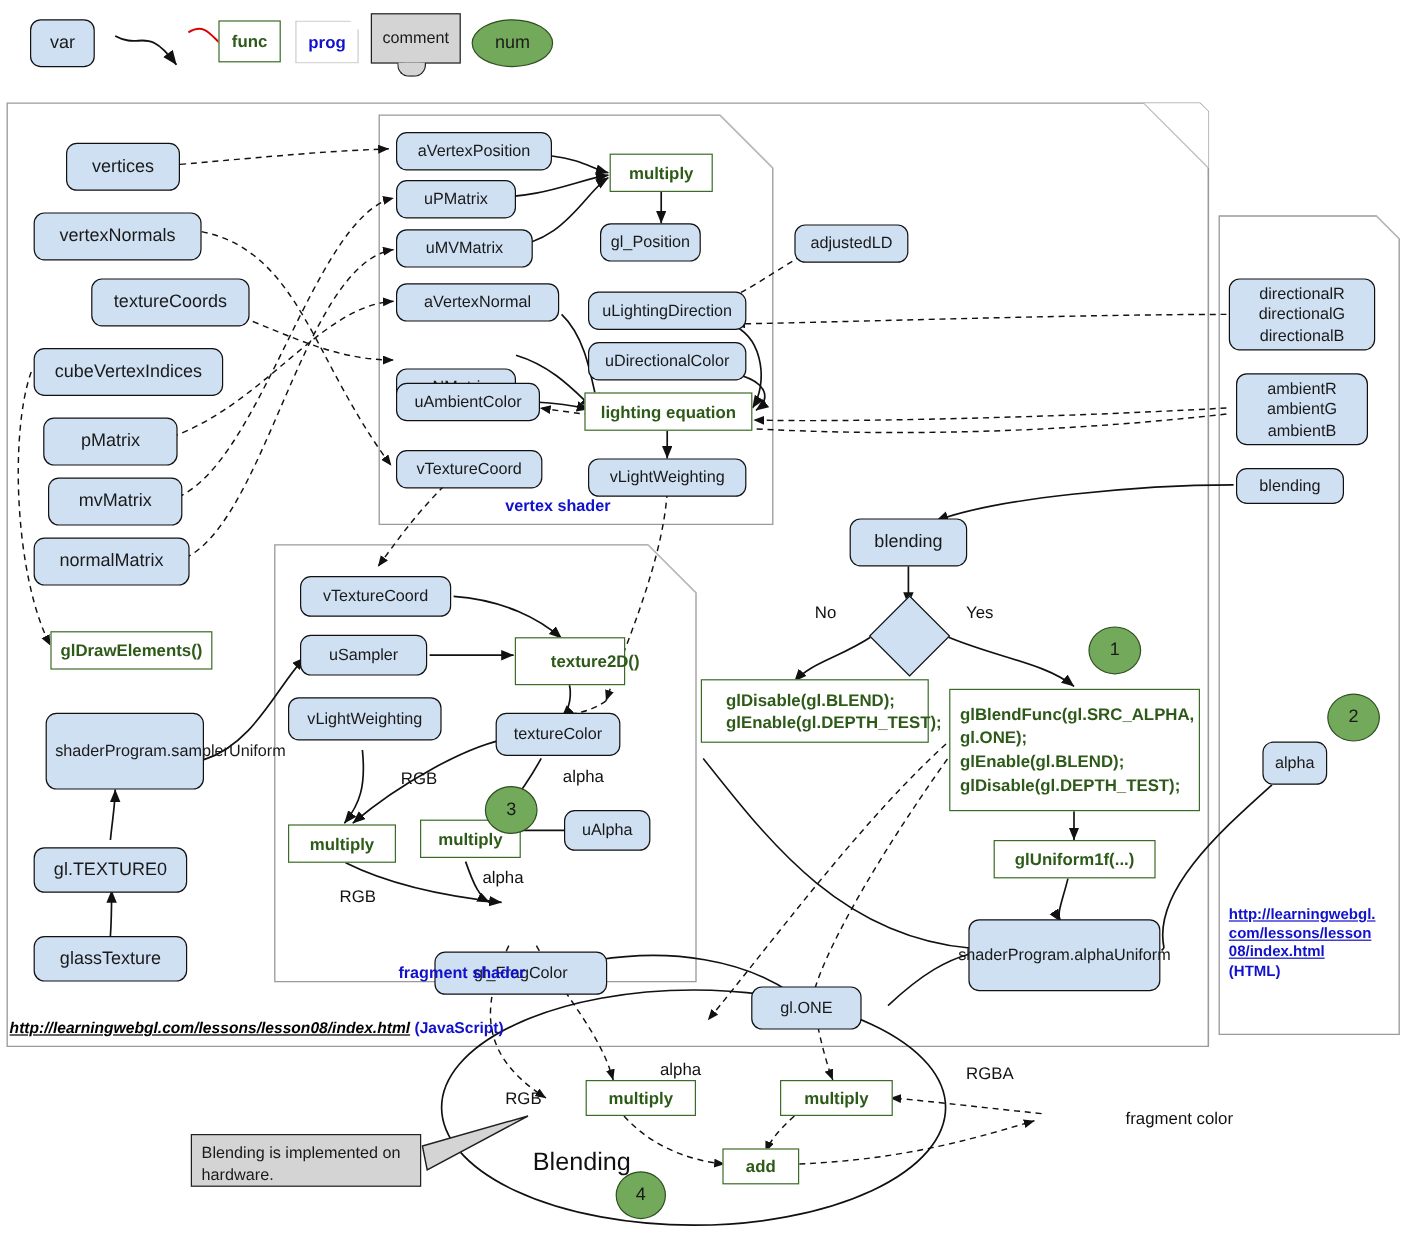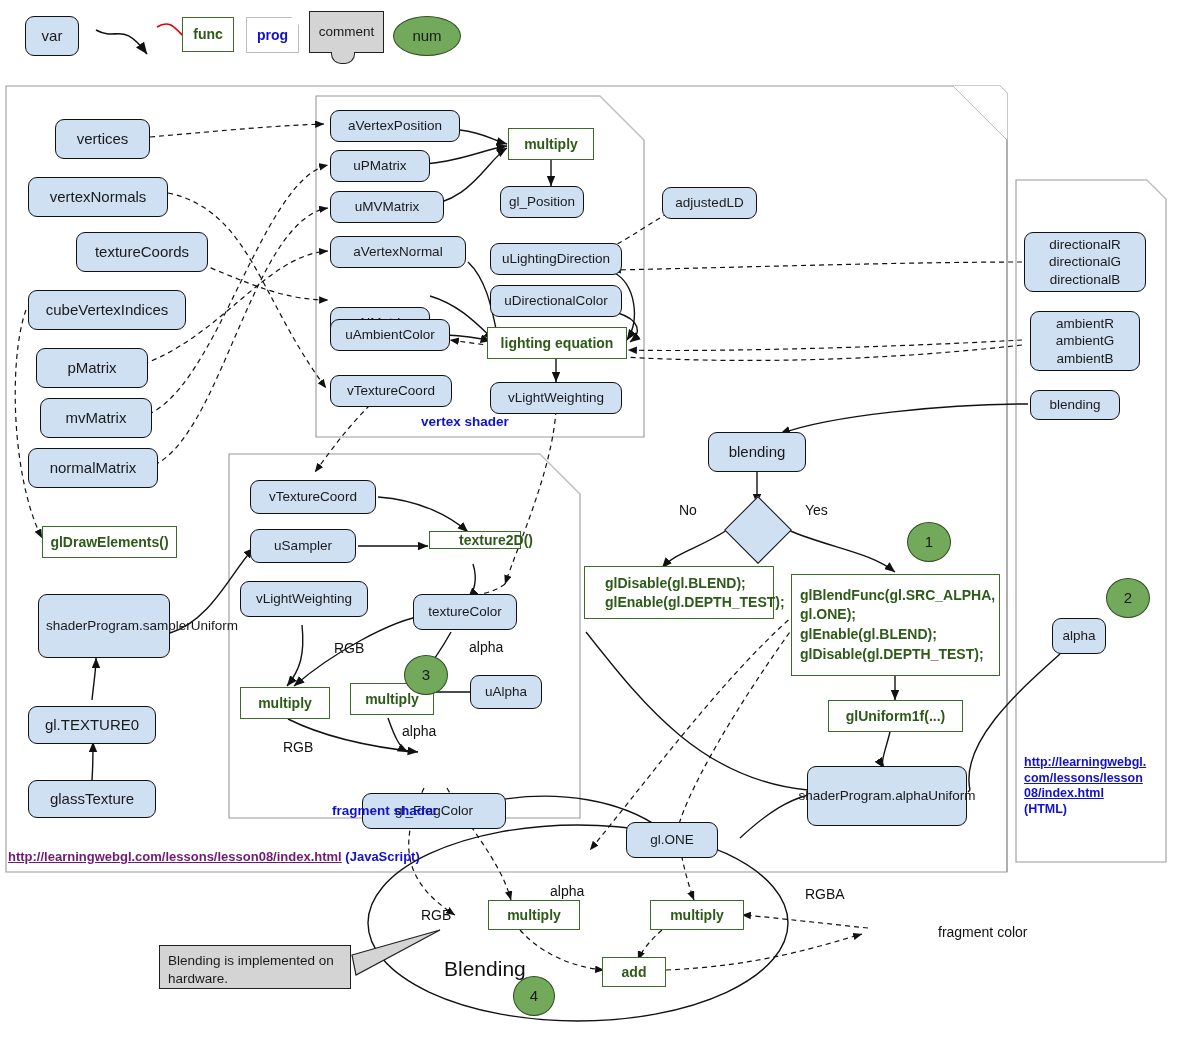--- a/index.html
+++ b/index.html
@@ -33,21 +33,21 @@
             padding:0 0 12px 16px;}
 
   .diamond{position:absolute;background:#cfe0f3;border:1.2px solid #111;
            transform:rotate(45deg);}
 
   .plabel{position:absolute;color:#1111cc;font-weight:bold;font-size:13.5px;
           white-space:nowrap;}
   .elabel{position:absolute;color:#111;font-size:14px;white-space:nowrap;}
   .biglabel{position:absolute;color:#111;font-size:21px;white-space:nowrap;}
   .urlline{position:absolute;font-size:13px;font-weight:bold;white-space:nowrap;}
-  .urlline a{color:#701a75;text-decoration:underline;}
+  .urlline a{color:#000000;text-decoration:underline;font-style:italic;}
   .urlline .suffix{color:#1111cc;text-decoration:none;}
   .urlblock{position:absolute;font-size:12.5px;font-weight:bold;line-height:1.25;
             color:#1111cc;width:160px;}
   .urlblock .u{text-decoration:underline;}
   svg.lines{position:absolute;left:0;top:0;width:1184px;height:1037px;
             pointer-events:none;overflow:visible;}
 </style>
 </head>
 <body>
 
@@ -232,21 +232,21 @@
   <div class="node func" style="left:487px;top:327px;width:140px;height:32px;">lighting equation</div>
   <div class="node var small" style="left:490px;top:382px;width:132px;height:32px;">vLightWeighting</div>
 
   <div class="plabel" style="left:421px;top:414px;">vertex shader</div>
 
   <div class="node var small" style="left:662px;top:187px;width:95px;height:32px;">adjustedLD</div>
 
   <div class="node var small" style="left:250px;top:480px;width:126px;height:34px;">vTextureCoord</div>
   <div class="node var small" style="left:250px;top:529px;width:106px;height:34px;">uSampler</div>
   <div class="node var small" style="left:240px;top:581px;width:128px;height:36px;">vLightWeighting</div>
-  <div class="node func" style="left:429px;top:531px;width:92px;height:18px;padding-left:42px;">texture2D()</div>
+  <div class="node func" style="left:429px;top:531px;width:92px;height:40px;padding-left:42px;">texture2D()</div>
   <div class="node var small" style="left:413px;top:594px;width:104px;height:36px;">textureColor</div>
   <div class="node var small" style="left:470px;top:675px;width:72px;height:34px;">uAlpha</div>
 
   <div class="node func" style="left:240px;top:687px;width:90px;height:32px;">multiply</div>
   <div class="node func" style="left:350px;top:683px;width:84px;height:32px;">multiply</div>
   <div class="node num" style="left:404px;top:655px;width:44px;height:40px;">3</div>
 
   <div class="node var small" style="left:362px;top:793px;width:144px;height:36px;text-align:center;">gl_FragColor</div>
 
   <div class="elabel" style="left:334px;top:640px;">RGB</div>

